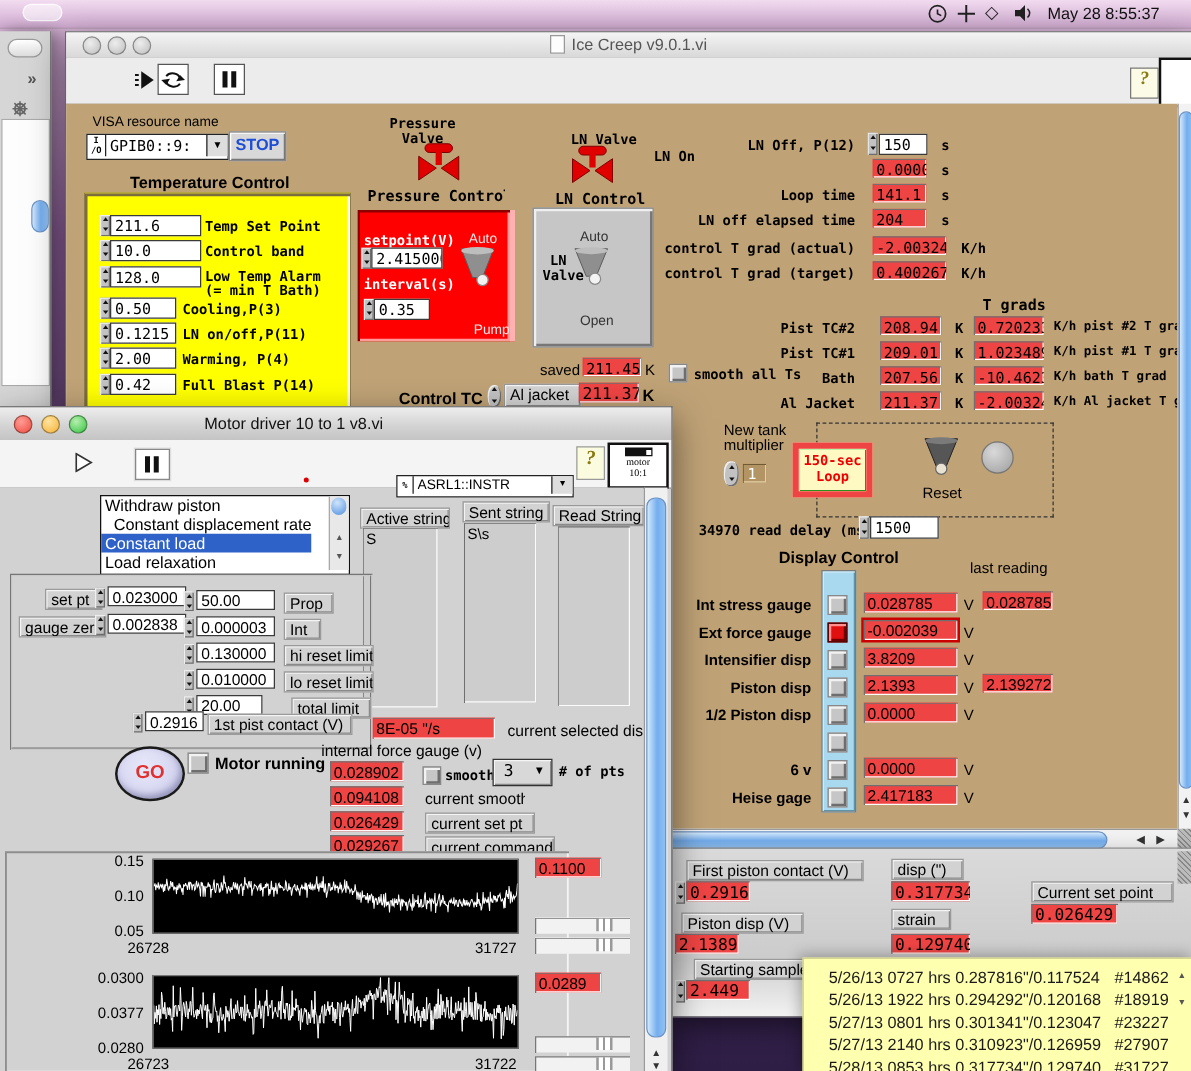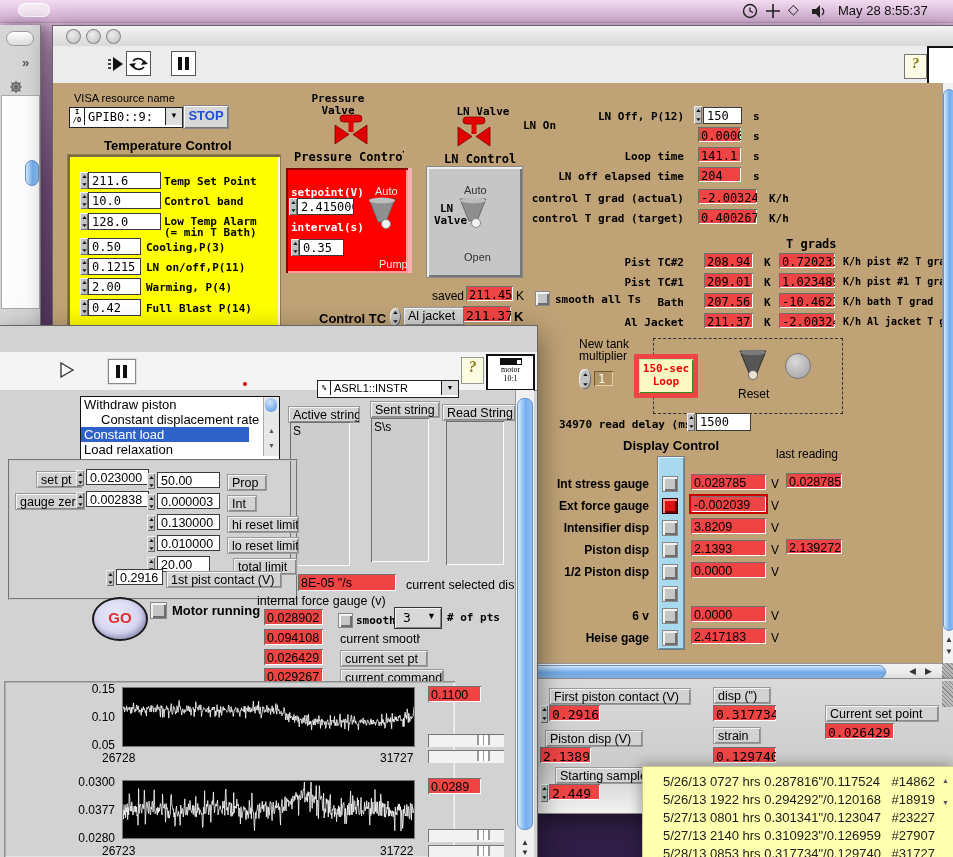--- a/index.html
+++ b/index.html
@@ -64,20 +64,24 @@
     <span class="a" style="left:1px;top:70px;width:37px;height:212px;background:#fdfdfd;border:1px solid #aaa"></span>
     <span class="a aquav" style="left:25px;top:135px;width:12px;height:24px"></span>
   </div>
 
   <div class="a win" style="left:52px;top:25px;width:901px;height:653px;background:#ececec">
 
     <div class="a tbarA" style="left:0;top:0;width:901px;height:20px;background:linear-gradient(#f4f4f4,#d8d8d8)">
       <span class="a tl" style="left:13px;top:3px;background:radial-gradient(circle at 40% 35%,#eee,#bdbdbd)"></span>
       <span class="a tl" style="left:33px;top:3px;background:radial-gradient(circle at 40% 35%,#eee,#bdbdbd)"></span>
       <span class="a tl" style="left:53px;top:3px;background:radial-gradient(circle at 40% 35%,#eee,#bdbdbd)"></span>
+      <div class="a" style="left:250px;top:2px;width:400px;display:flex;justify-content:center;gap:5px">
+        <span style="width:10px;height:13px;background:#fdfdfd;border:1px solid #999;display:inline-block"></span>
+        <span class="t" style="font:13px 'Liberation Sans',sans-serif;color:#555">Ice Creep v9.0.1.vi</span>
+      </div>
     </div>
 
     <div class="a" style="left:0;top:20px;width:901px;height:37px;background:#ececec;border-bottom:1px solid #8c8c8c"></div>
     <span class="a" style="left:54px;top:30px"><svg width="17" height="16">
           <path d="M1 4h3M1 8h3M1 12h3" stroke="#111" stroke-width="1.6"></path>
           <polygon points="6,1 16,8 6,15" fill="#111"></polygon>
         </svg></span>
     <span class="a" style="left:73px;top:25px;width:23px;height:23px;background:#fff;border:1px solid #555"><svg width="23" height="23">
           <path d="M6 9 a6 5 0 0 1 11 2" fill="none" stroke="#111" stroke-width="1.6"></path>
           <polygon points="17,8 21,12 14,13" fill="#111"></polygon>
@@ -376,20 +380,26 @@
     </div>
     <div class="a t" style="left:20px;top:79px;width:272px;display:flex;justify-content:space-between;font:13px 'Liberation Sans',sans-serif;color:#1a1a1a">
       <span>5/28/13 0853 hrs 0.317734"/0.129740</span>
         <span>#31727</span>
     </div>
     <span class="a" style="left:299px;top:10px;font-size:7px;color:#555">▲</span>
     <span class="a" style="left:299px;top:32px;font-size:7px;color:#555">▼</span>
   </div>
 
   <div class="a win" style="left:0;top:325px;width:537px;height:532px;background:#d2d2d2;border-left:none">
+    <div class="a tbarA" style="left:0;top:0;width:537px;height:26px">
+      <span class="a tl" style="left:11px;top:6px;background:radial-gradient(circle at 38% 32%,#ff9d95,#ee4b40)"></span>
+      <span class="a tl" style="left:33px;top:6px;background:radial-gradient(circle at 38% 32%,#ffe3a0,#f5b234)"></span>
+      <span class="a tl" style="left:55px;top:6px;background:radial-gradient(circle at 38% 32%,#b6efae,#35c342)"></span>
+      <div class="a t" style="left:100px;top:5px;width:270px;text-align:center;font:13px 'Liberation Sans',sans-serif;color:#111">Motor driver 10 to 1 v8.vi</div>
+    </div>
     <div class="a" style="left:0;top:26px;width:537px;height:38px;background:#f4f4f4;border-bottom:1px solid #8e8e8e"></div>
     <span class="a" style="left:58px;top:36px"><svg width="17" height="16">
           <polygon points="3,1 15,8 3,15" fill="#fdfdfd" stroke="#333" stroke-width="1.3"></polygon>
         </svg></span>
     <span class="a" style="left:108px;top:33px;width:26px;height:23px;background:#fff;border:1px solid #888;box-shadow:0 0 0 1px #ddd"><svg width="26" height="23">
           <rect x="7" y="5" width="4" height="13" fill="#111"></rect>
           <rect x="14" y="5" width="4" height="13" fill="#111"></rect>
         </svg></span>
     <span class="a" style="left:461px;top:31px;width:21px;height:25px;background:#fbfbe0;border:1px solid #999;text-align:center;font:italic bold 16px 'Liberation Serif',serif;color:#8a7a10">?</span>
     <div class="a" style="left:486px;top:28px;width:45px;height:33px;background:#fff;border:2px solid #111;text-align:center">
@@ -404,21 +414,21 @@
     <div class="a" style="left:0;top:64px;width:515px;height:468px;background:#d2d2d2"></div>
 
     <div class="a" style="left:317px;top:54px;width:140px;height:16px;background:#fff;border:1px solid #222">
       <span class="a" style="left:0;top:0;width:12px;height:14px;border-right:1px solid #222;font:bold 7px 'DejaVu Sans Mono',monospace;text-align:center;line-height:14px">%</span>
       <span class="a t s11" style="left:16px;top:1px;width:100px">ASRL1::INSTR</span>
       <span class="a" style="left:123px;top:0;width:16px;height:14px;background:#ddd;border-left:1px solid #222;text-align:center;font-size:7px;line-height:14px">▼</span>
     </div>
 
     <div class="a" style="left:80px;top:70px;width:198px;height:62px;background:#fff;border:1.5px solid #111">
       <div class="t" style="font:13px 'Liberation Sans',sans-serif;padding:0 3px;height:15px">Withdraw piston</div>
-      <div class="t" style="font:13px 'Liberation Sans',sans-serif;padding:0 20px;height:15px">Constant displacement rate</div>
+      <div class="t" style="font:13px 'Liberation Sans',sans-serif;padding:0 10px;height:15px">Constant displacement rate</div>
       <div class="t" style="font:13px 'Liberation Sans',sans-serif;padding:0 3px;height:15px;background:#2f62c8;color:#fff;width:162px">Constant load</div>
       <div class="t" style="font:13px 'Liberation Sans',sans-serif;padding:0 3px;height:15px">Load relaxation</div>
       <div class="a" style="right:0;top:0;width:15px;height:59px;background:#e8e8e8;border-left:1px solid #aaa">
         <span class="a" style="left:1px;top:1px;width:12px;height:14px;border-radius:7px;background:radial-gradient(circle at 40% 30%,#cfe5fb,#4f8fe0)"></span>
         <span class="a" style="left:4px;top:30px;font-size:7px;color:#555">▲</span>
         <span class="a" style="left:4px;top:45px;font-size:7px;color:#555">▼</span>
       </div>
     </div>
 
     <span class="a t rl s125" style="left:288px;top:80px;width:62px;height:14px">Active string</span>

